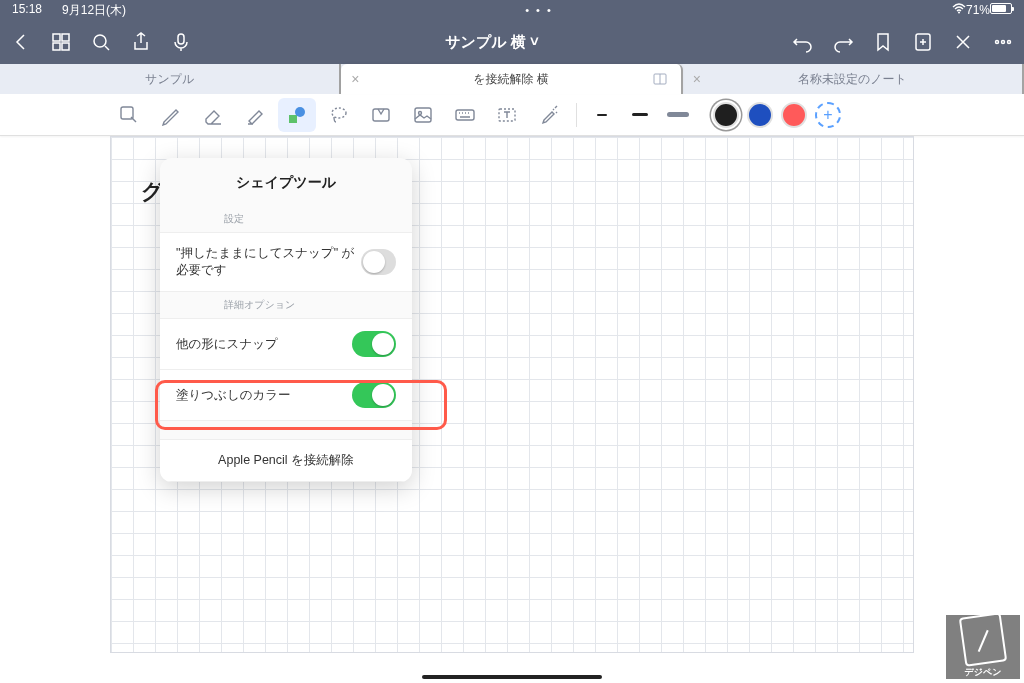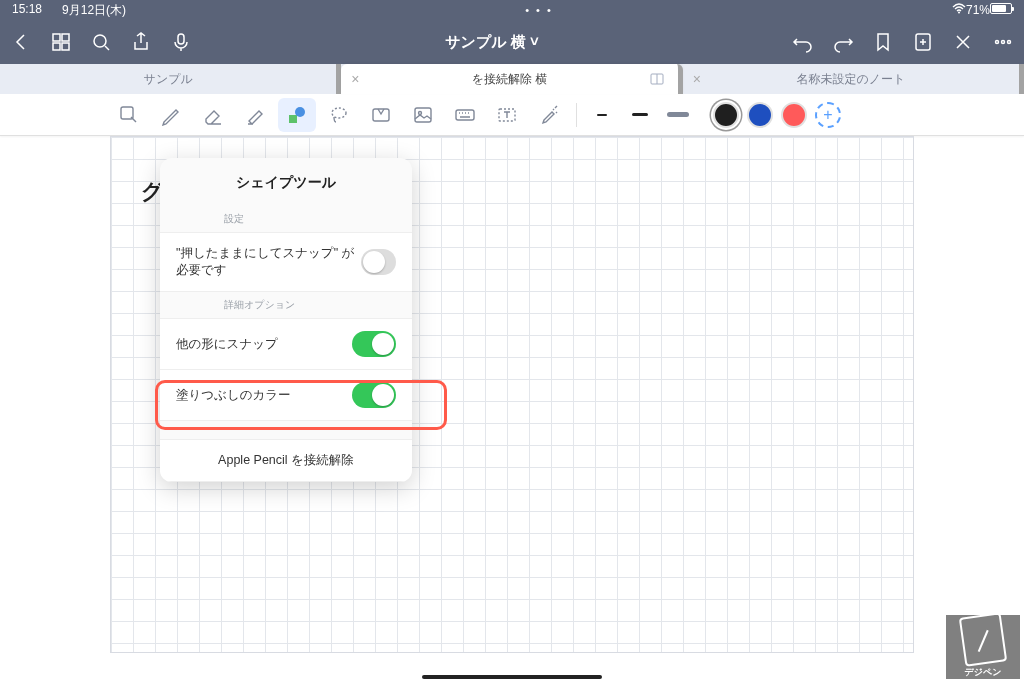--- a/index.html
+++ b/index.html
@@ -15,21 +15,21 @@
 .battery-fill { position:absolute; left:1px; top:1px; bottom:1px; width:71%; background:#fff; border-radius:1px; }
 
 .nav-bar { height:44px; background:#5a6378; display:flex; align-items:center; padding:0 10px; color:#fff; }
 .nav-left, .nav-right { display:flex; align-items:center; gap:18px; }
 .nav-center { flex:1; text-align:center; font-size:15px; font-weight:600; }
 .nav-icon { width:22px; height:22px; display:flex; align-items:center; justify-content:center; cursor:pointer; }
 .nav-icon svg { stroke:#fff; fill:none; stroke-width:1.5; }
 
 
 .tab-strip { height:30px; background:#e8ecf4; display:flex; align-items:stretch; }
-.tab { flex:1; display:flex; align-items:center; justify-content:center; font-size:12px; color:#7a8090; position:relative; border-right:5px solid #a3a3a3; }
+.tab { flex:1; display:flex; align-items:center; justify-content:center; font-size:12px; color:#7a8090; position:relative; border-right:2px solid #a3a3a3; }
 .tab.active { background:#fff; color:#444; border-top-left-radius:6px; border-top-right-radius:6px; box-shadow:0 -1px 3px rgba(0,0,0,.05); }
 .tab-close { position:absolute; left:10px; color:#aaa; font-size:14px; cursor:pointer; }
 .tab-book { position:absolute; right:14px; width:14px; height:14px; }
 
 
 .toolbar { height:42px; background:#fff; border-bottom:1px solid #e0e0e0; display:flex; align-items:center; padding:0 110px; gap:4px; box-shadow:0 1px 2px rgba(0,0,0,.05); }
 .tool { width:38px; height:34px; display:flex; align-items:center; justify-content:center; border-radius:6px; cursor:pointer; }
 .tool.active { background:#e8f0ff; }
 .tool svg { width:22px; height:22px; stroke:#808898; fill:none; stroke-width:1.4; }
 .tool-sep { width:1px; height:24px; background:#e0e0e0; margin:0 4px; }

